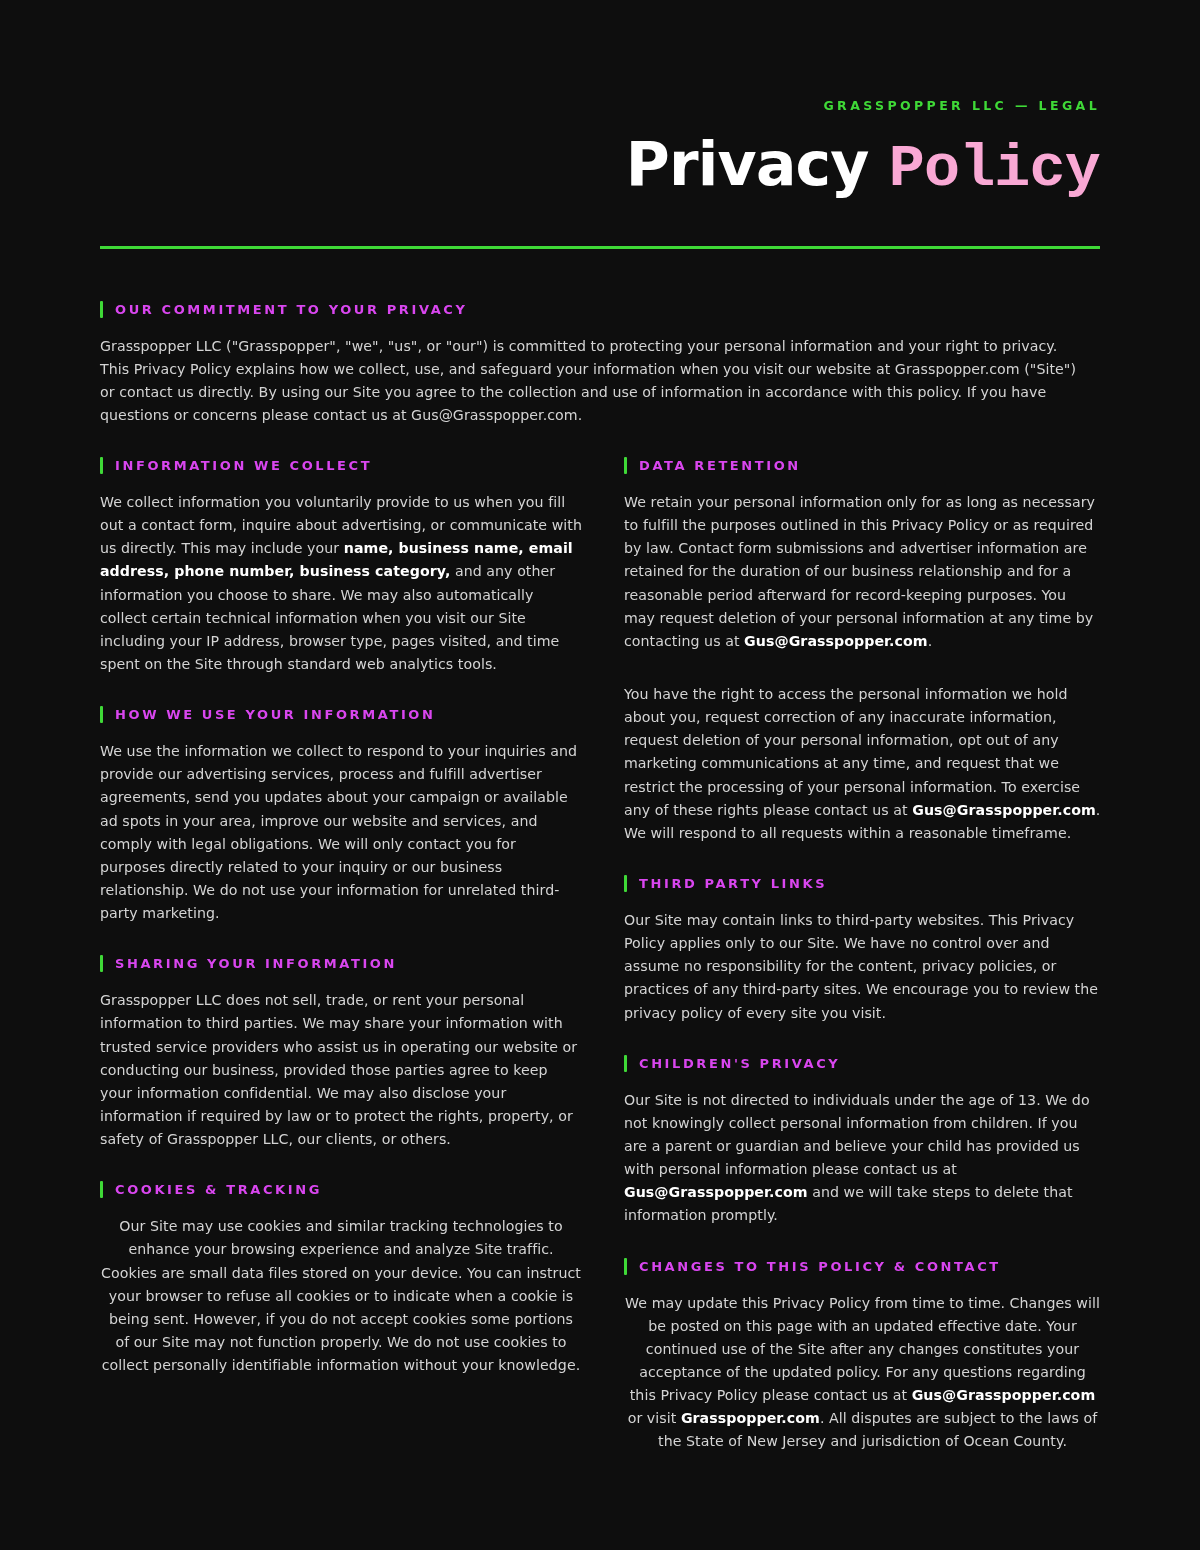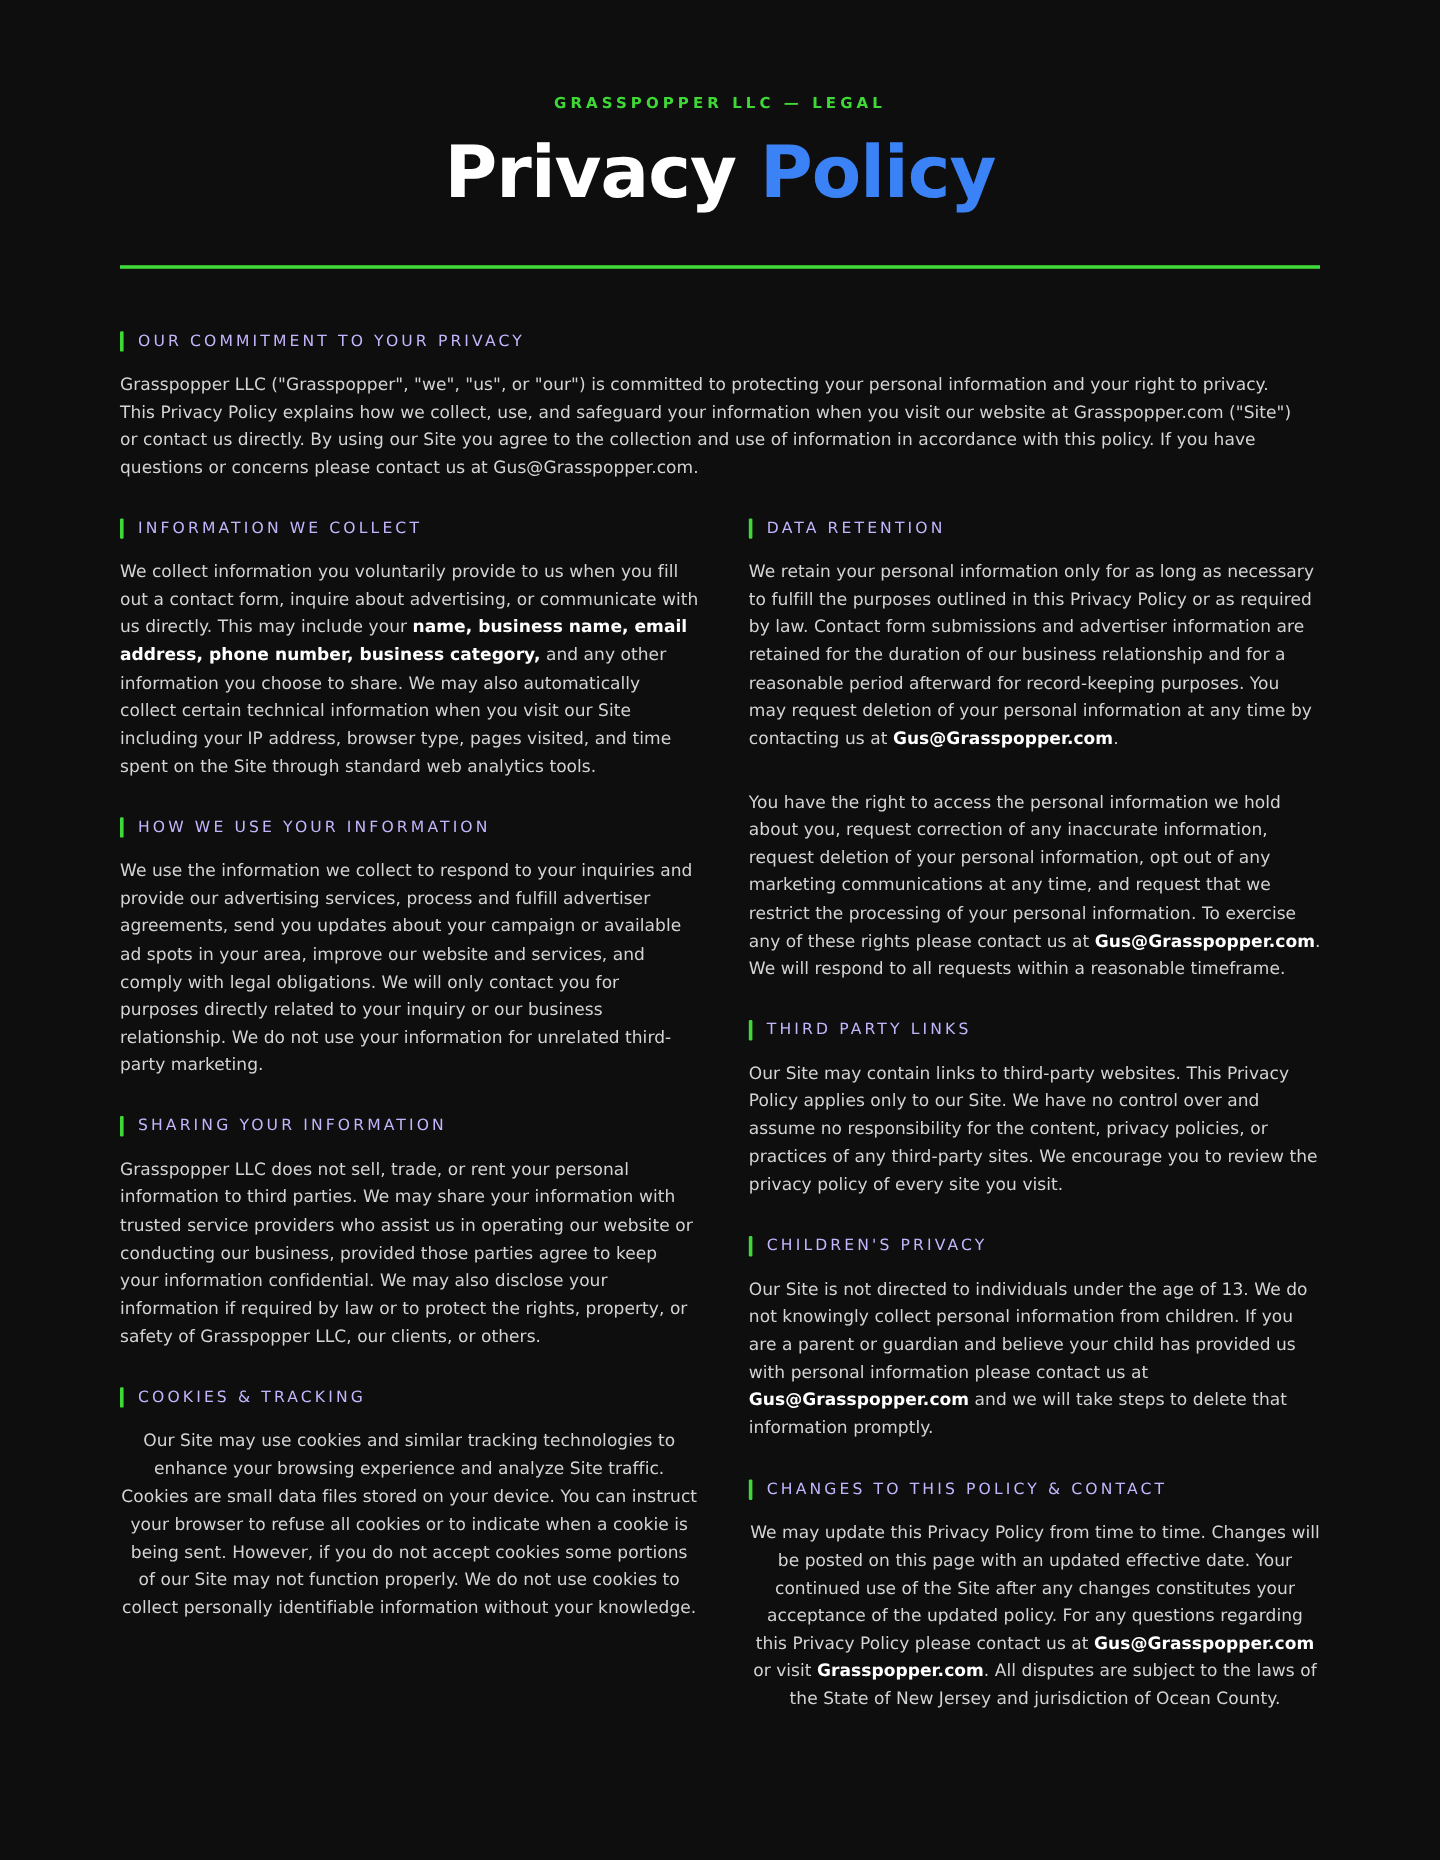--- a/index.html
+++ b/index.html
@@ -15,43 +15,43 @@
   .page {
     width: 1200px;
     height: 1550px;
     background: #0e0e0e;
     position: relative;
     overflow: hidden;
   }
 
   
   .header {
-    padding: 80px 100px 0 100px;
-    text-align: center;
+    padding: 100px 100px 0 100px;
+    text-align: right;
   }
 
   .eyebrow {
     color: #3fd937;
     font-size: 12.5px;
     font-weight: 700;
     letter-spacing: 3.4px;
     text-transform: uppercase;
     line-height: 1;
     margin-bottom: 20px;
   }
 
   .title {
     font-size: 60px;
     font-weight: 700;
     letter-spacing: -0.8px;
     line-height: 1.05;
     color: #ffffff;
     margin-bottom: 20px;
   }
-  .title .accent { color: #3b82f6; }
+  .title .accent { color: #f9a8d4; font-family: Liberation Mono, monospace; }
 
   .subtitle {
     color: #cfcfcf;
     font-size: 14.5px;
     font-weight: 400;
     letter-spacing: 0.15px;
     line-height: 1.4;
   }
   .subtitle .sep {
     display: inline-block;
@@ -80,23 +80,23 @@
     margin-bottom: 17px;
   }
   .sec-bar {
     width: 3px;
     height: 17px;
     background: #3fd937;
     flex: 0 0 3px;
     border-radius: 1px;
   }
   .sec-title {
-    color: #c4b5fd;
+    color: #d946ef;
     font-size: 13px;
-    font-weight: 400;
+    font-weight: 700;
     letter-spacing: 2.6px;
     text-transform: uppercase;
     line-height: 1;
     white-space: nowrap;
   }
 
   .sec-body {
     color: #d4d4d4;
     font-size: 14.2px;
     line-height: 1.63;

